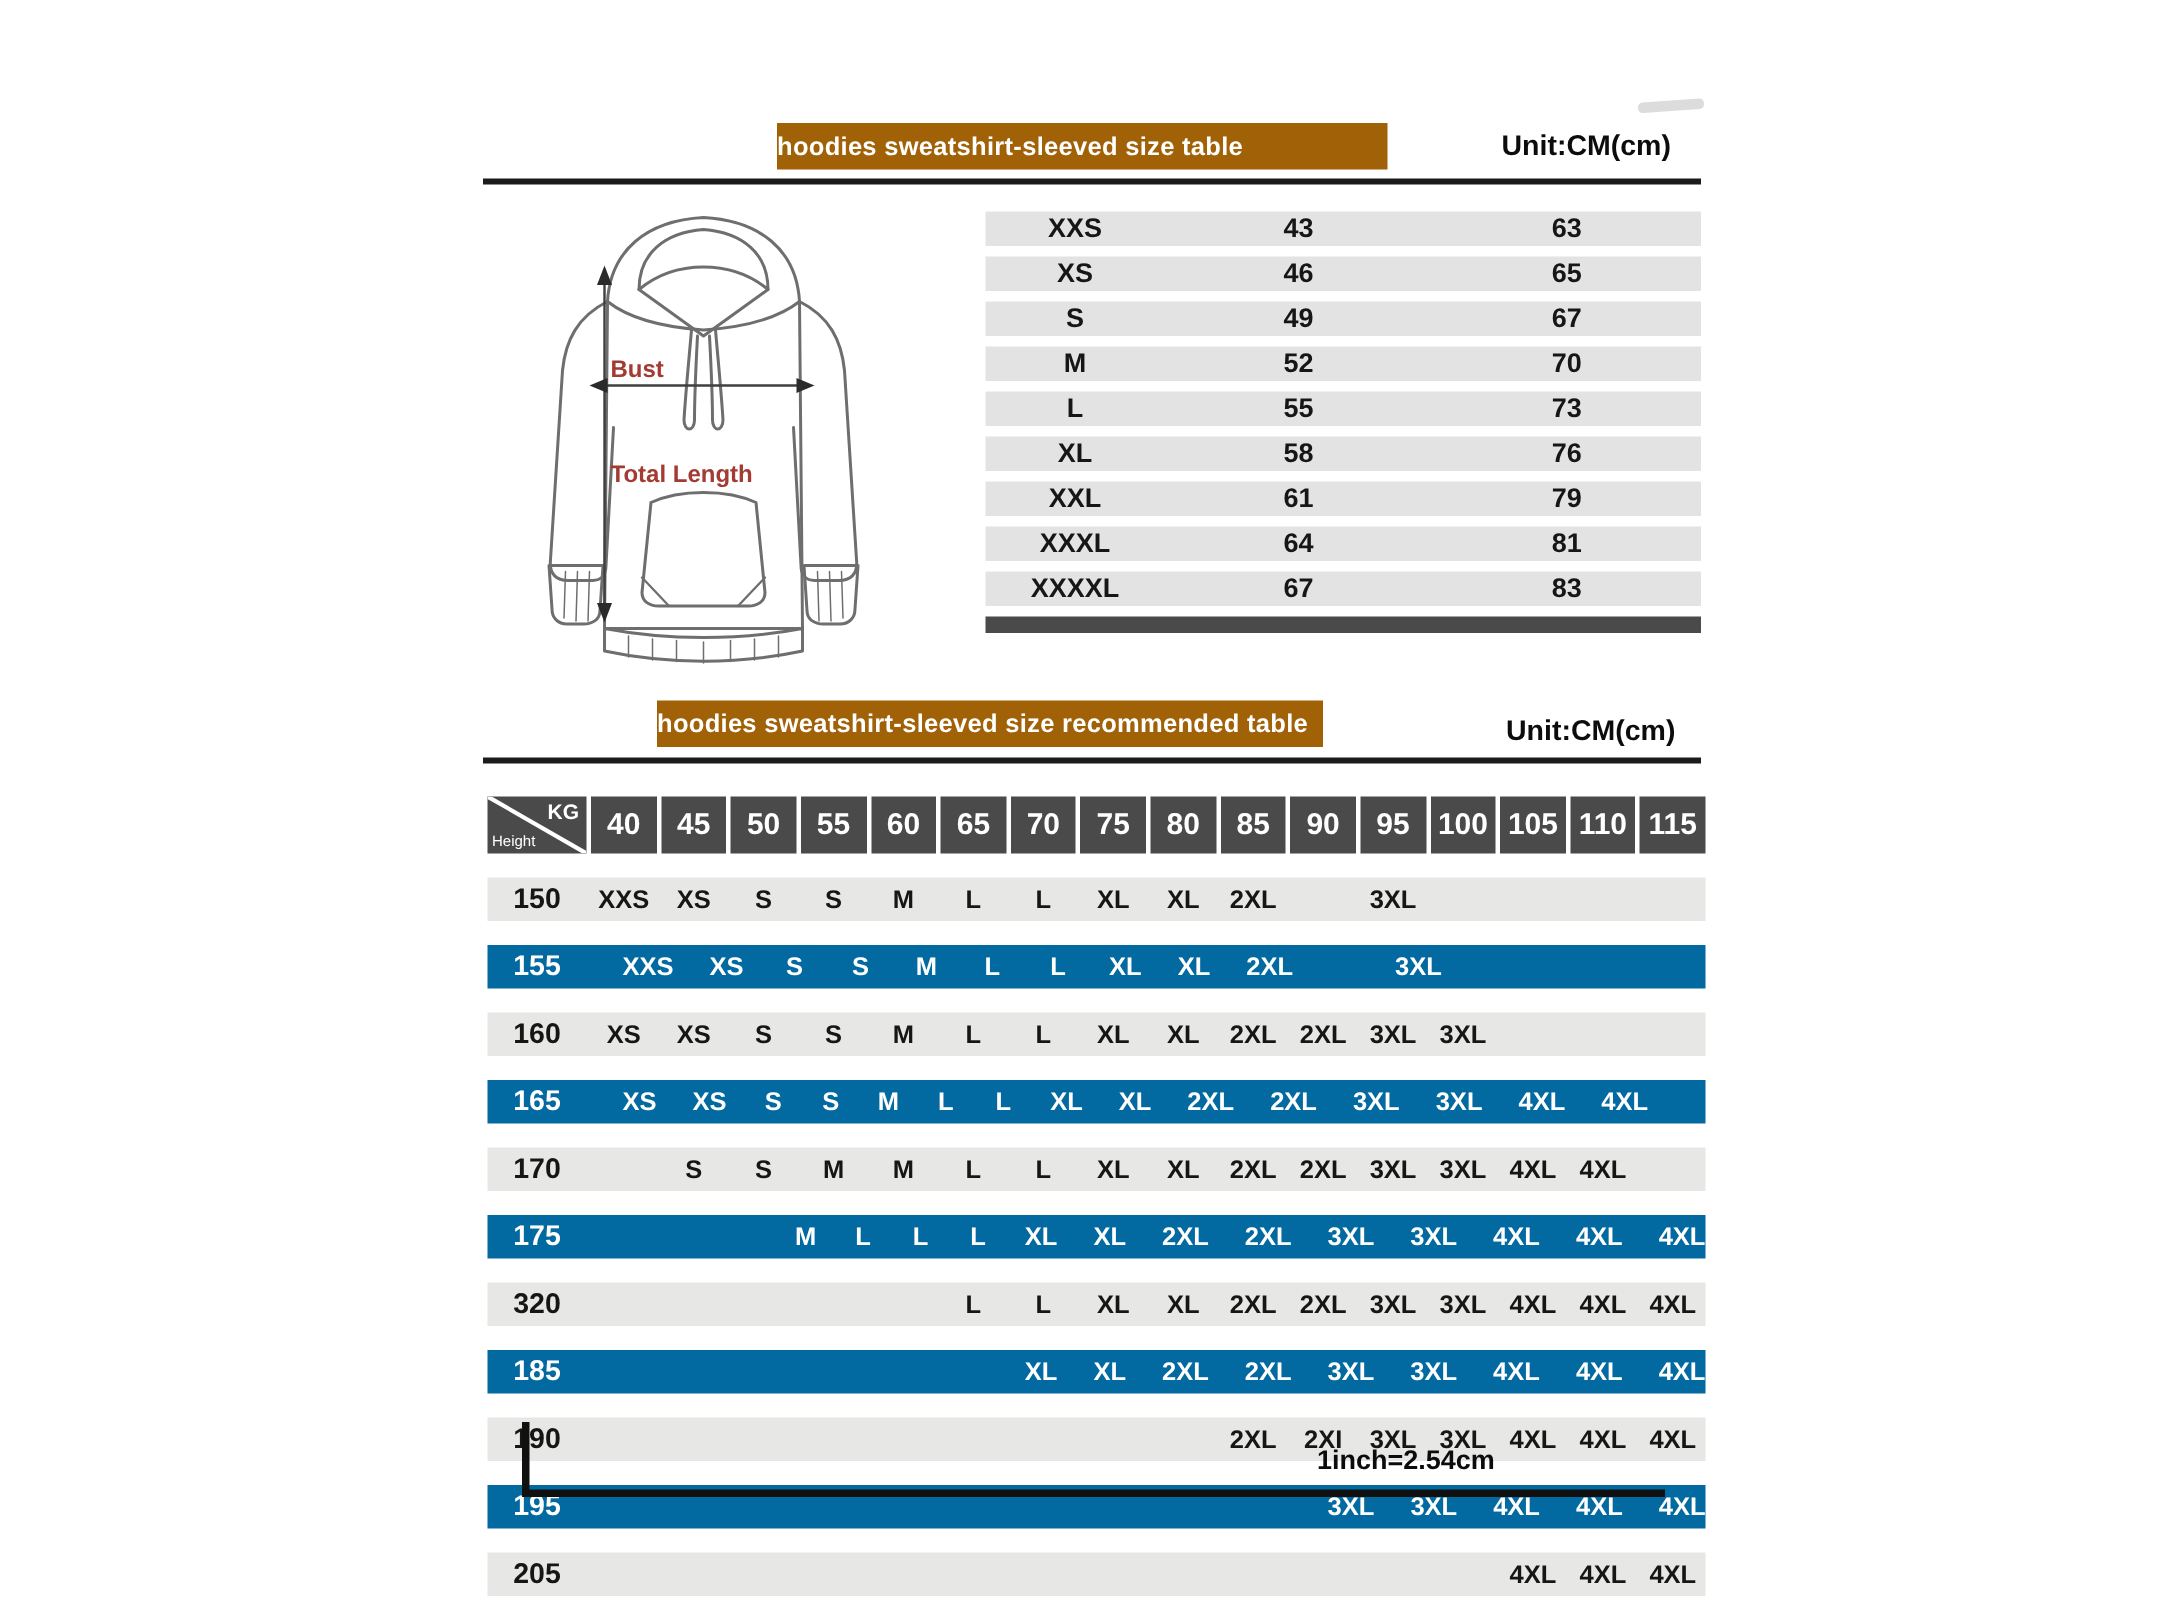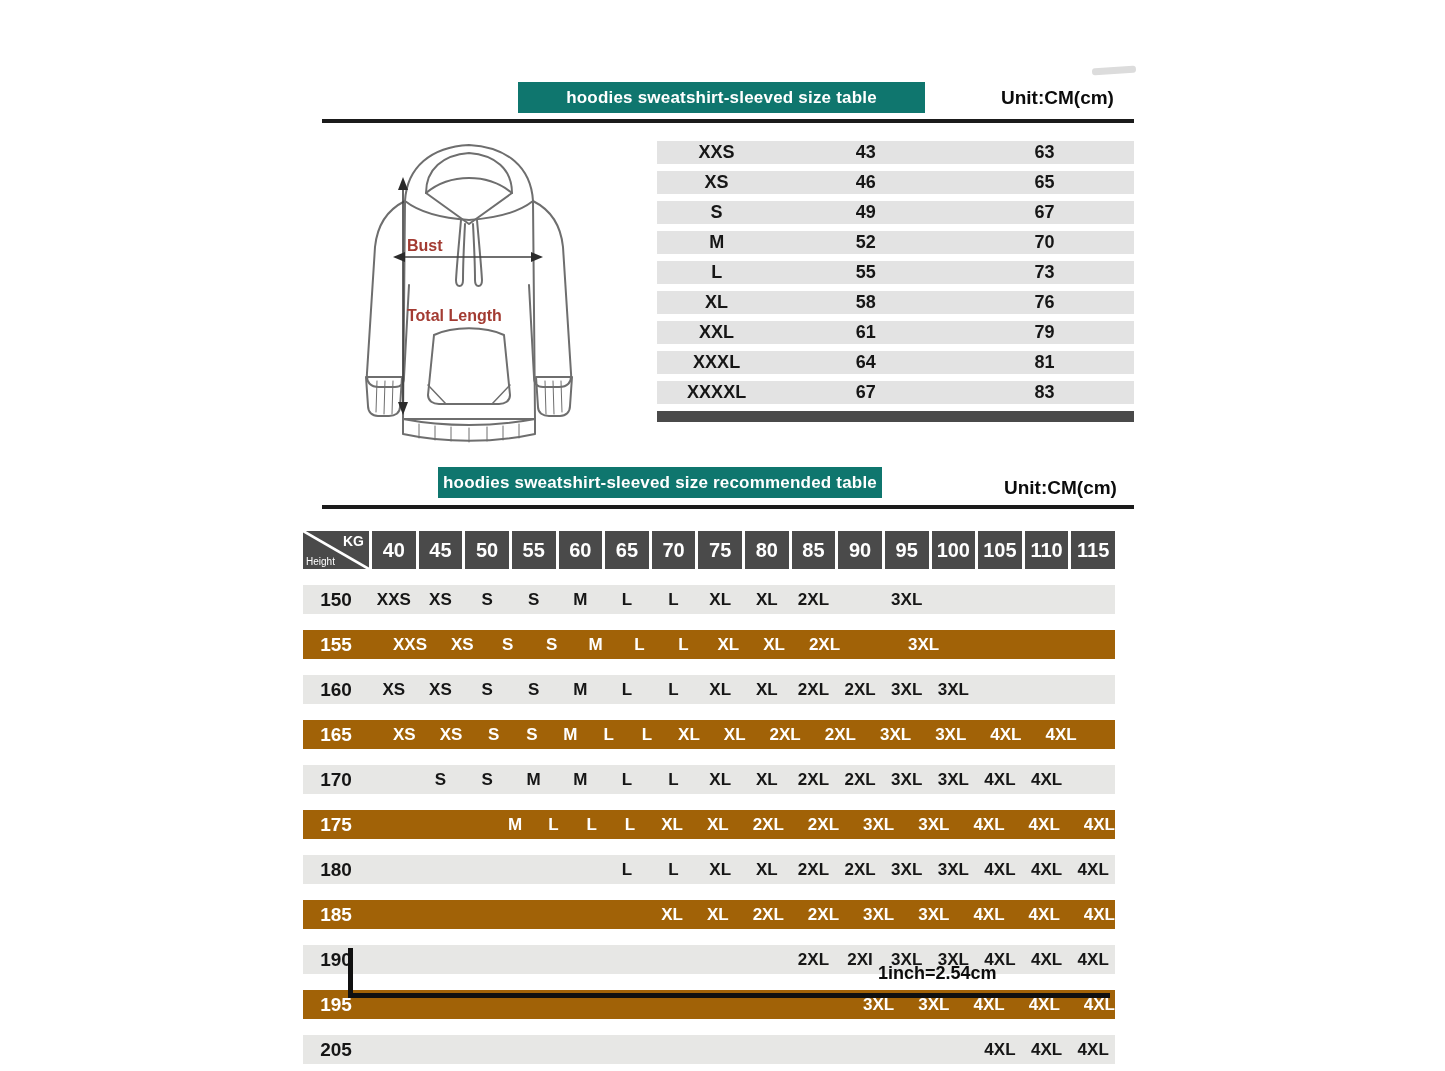--- a/index.html
+++ b/index.html
@@ -1,22 +1,22 @@
 <!DOCTYPE html>
 <html><head>
 <meta charset="utf-8">
 <style>
   * { box-sizing: border-box; margin: 0; padding: 0; }
   html,body { background: #ffffff; }
   body { font-family: "Liberation Sans", sans-serif; }
   .canvas { position: relative; width: 1445px; height: 1071px; background: #fff; overflow: hidden; }
 
   .titlebar {
-    position: absolute; background: #0f766e; color: #fff;
-    display: flex; align-items: center; justify-content: center;
+    position: absolute; background: #a16207; color: #fff;
+    display: flex; align-items: center; justify-content: flex-start;
     font-weight: bold; font-size: 17px; letter-spacing: .2px;
   }
   .titlebar-1 { left: 518px; top: 82px; width: 407px; height: 31px; }
   .titlebar-2 { left: 438px; top: 467px; width: 444px; height: 31px; }
 
   .unit { position: absolute; color: #0c0c0c; font-weight: bold; font-size: 19px; }
   .unit-1 { left: 1001px; top: 87px; }
   .unit-2 { left: 1004px; top: 477px; }
 
   .rule { position: absolute; background: #1b1b1b; }
@@ -37,34 +37,34 @@
     display: grid; grid-template-columns: 1fr 1.5fr 1.5fr;
     background: #e3e3e3; color: #161616; height: 23px; margin-top: 7px;
     align-items: center; text-align: center; font-weight: bold; font-size: 18px;
   }
   .st-foot { height: 11px; background: #4a4a4a; margin-top: 7px; }
 
   
   .hoodie { position: absolute; left: 333px; top: 134px; width: 272px; height: 320px; }
 
   
-  .rec-table { position: absolute; left: 303px; top: 531px; width: 812px; }
+  .rec-table { position: absolute; left: 325px; top: 531px; width: 812px; }
   .rt-head { display: flex; gap: 3px; height: 38px; margin-bottom: 3px; }
   .rt-corner { flex: 0 0 66px; position: relative; background: #4a4a4a; color: #fff; overflow: hidden; }
   .rt-corner svg { position: absolute; inset: 0; width: 100%; height: 100%; }
   .rt-corner .kg { position: absolute; top: 2px; right: 5px; font-weight: bold; font-size: 14px; }
   .rt-corner .ht { position: absolute; bottom: 2px; left: 3px; font-weight: normal; font-size: 10px; }
   .rt-wcell {
     flex: 1; background: #4a4a4a; color: #fff;
     display: flex; align-items: center; justify-content: center;
     font-weight: bold; font-size: 20px;
   }
   .rt-row { display: flex; gap: 3px; height: 29px; margin-bottom: 3px; align-items: center; margin-top: 16px; }
   .rt-row.light { background: #e7e7e5; color: #161616; }
-  .rt-row.dark  { background: #a16207; color: #ffffff; gap: 24px; }
+  .rt-row.dark  { background: #0369a1; color: #ffffff; gap: 24px; }
   .rt-height { flex: 0 0 66px; text-align: center; font-weight: bold; font-size: 19px; }
   .rt-cell   { flex: 1; text-align: center; font-weight: bold; font-size: 17px; white-space: nowrap; }
 
   
   .foot-vbar { position: absolute; left: 348px; top: 948px; width: 5px; height: 48px; background: #101010; }
   .foot-note { position: absolute; left: 366px; top: 961px; font-weight: bold; font-size: 18px; color: #0c0c0c; }
   .foot-conv { position: absolute; left: 878px; top: 963px; font-weight: bold; font-size: 18px; color: #0c0c0c; }
   .foot-hbar { position: absolute; left: 348px; top: 993px; width: 762px; height: 5px; background: #101010; }
 </style>
 </head>
@@ -315,21 +315,21 @@
           <div class="rt-cell">XL</div>
           <div class="rt-cell">2XL</div>
           <div class="rt-cell">2XL</div>
           <div class="rt-cell">3XL</div>
           <div class="rt-cell">3XL</div>
           <div class="rt-cell">4XL</div>
           <div class="rt-cell">4XL</div>
           <div class="rt-cell">4XL</div>
         </div>
         <div class="rt-row light">
-          <div class="rt-height">180</div>
+          <div class="rt-height">320</div>
           <div class="rt-cell"></div>
           <div class="rt-cell"></div>
           <div class="rt-cell"></div>
           <div class="rt-cell"></div>
           <div class="rt-cell"></div>
           <div class="rt-cell">L</div>
           <div class="rt-cell">L</div>
           <div class="rt-cell">XL</div>
           <div class="rt-cell">XL</div>
           <div class="rt-cell">2XL</div>

